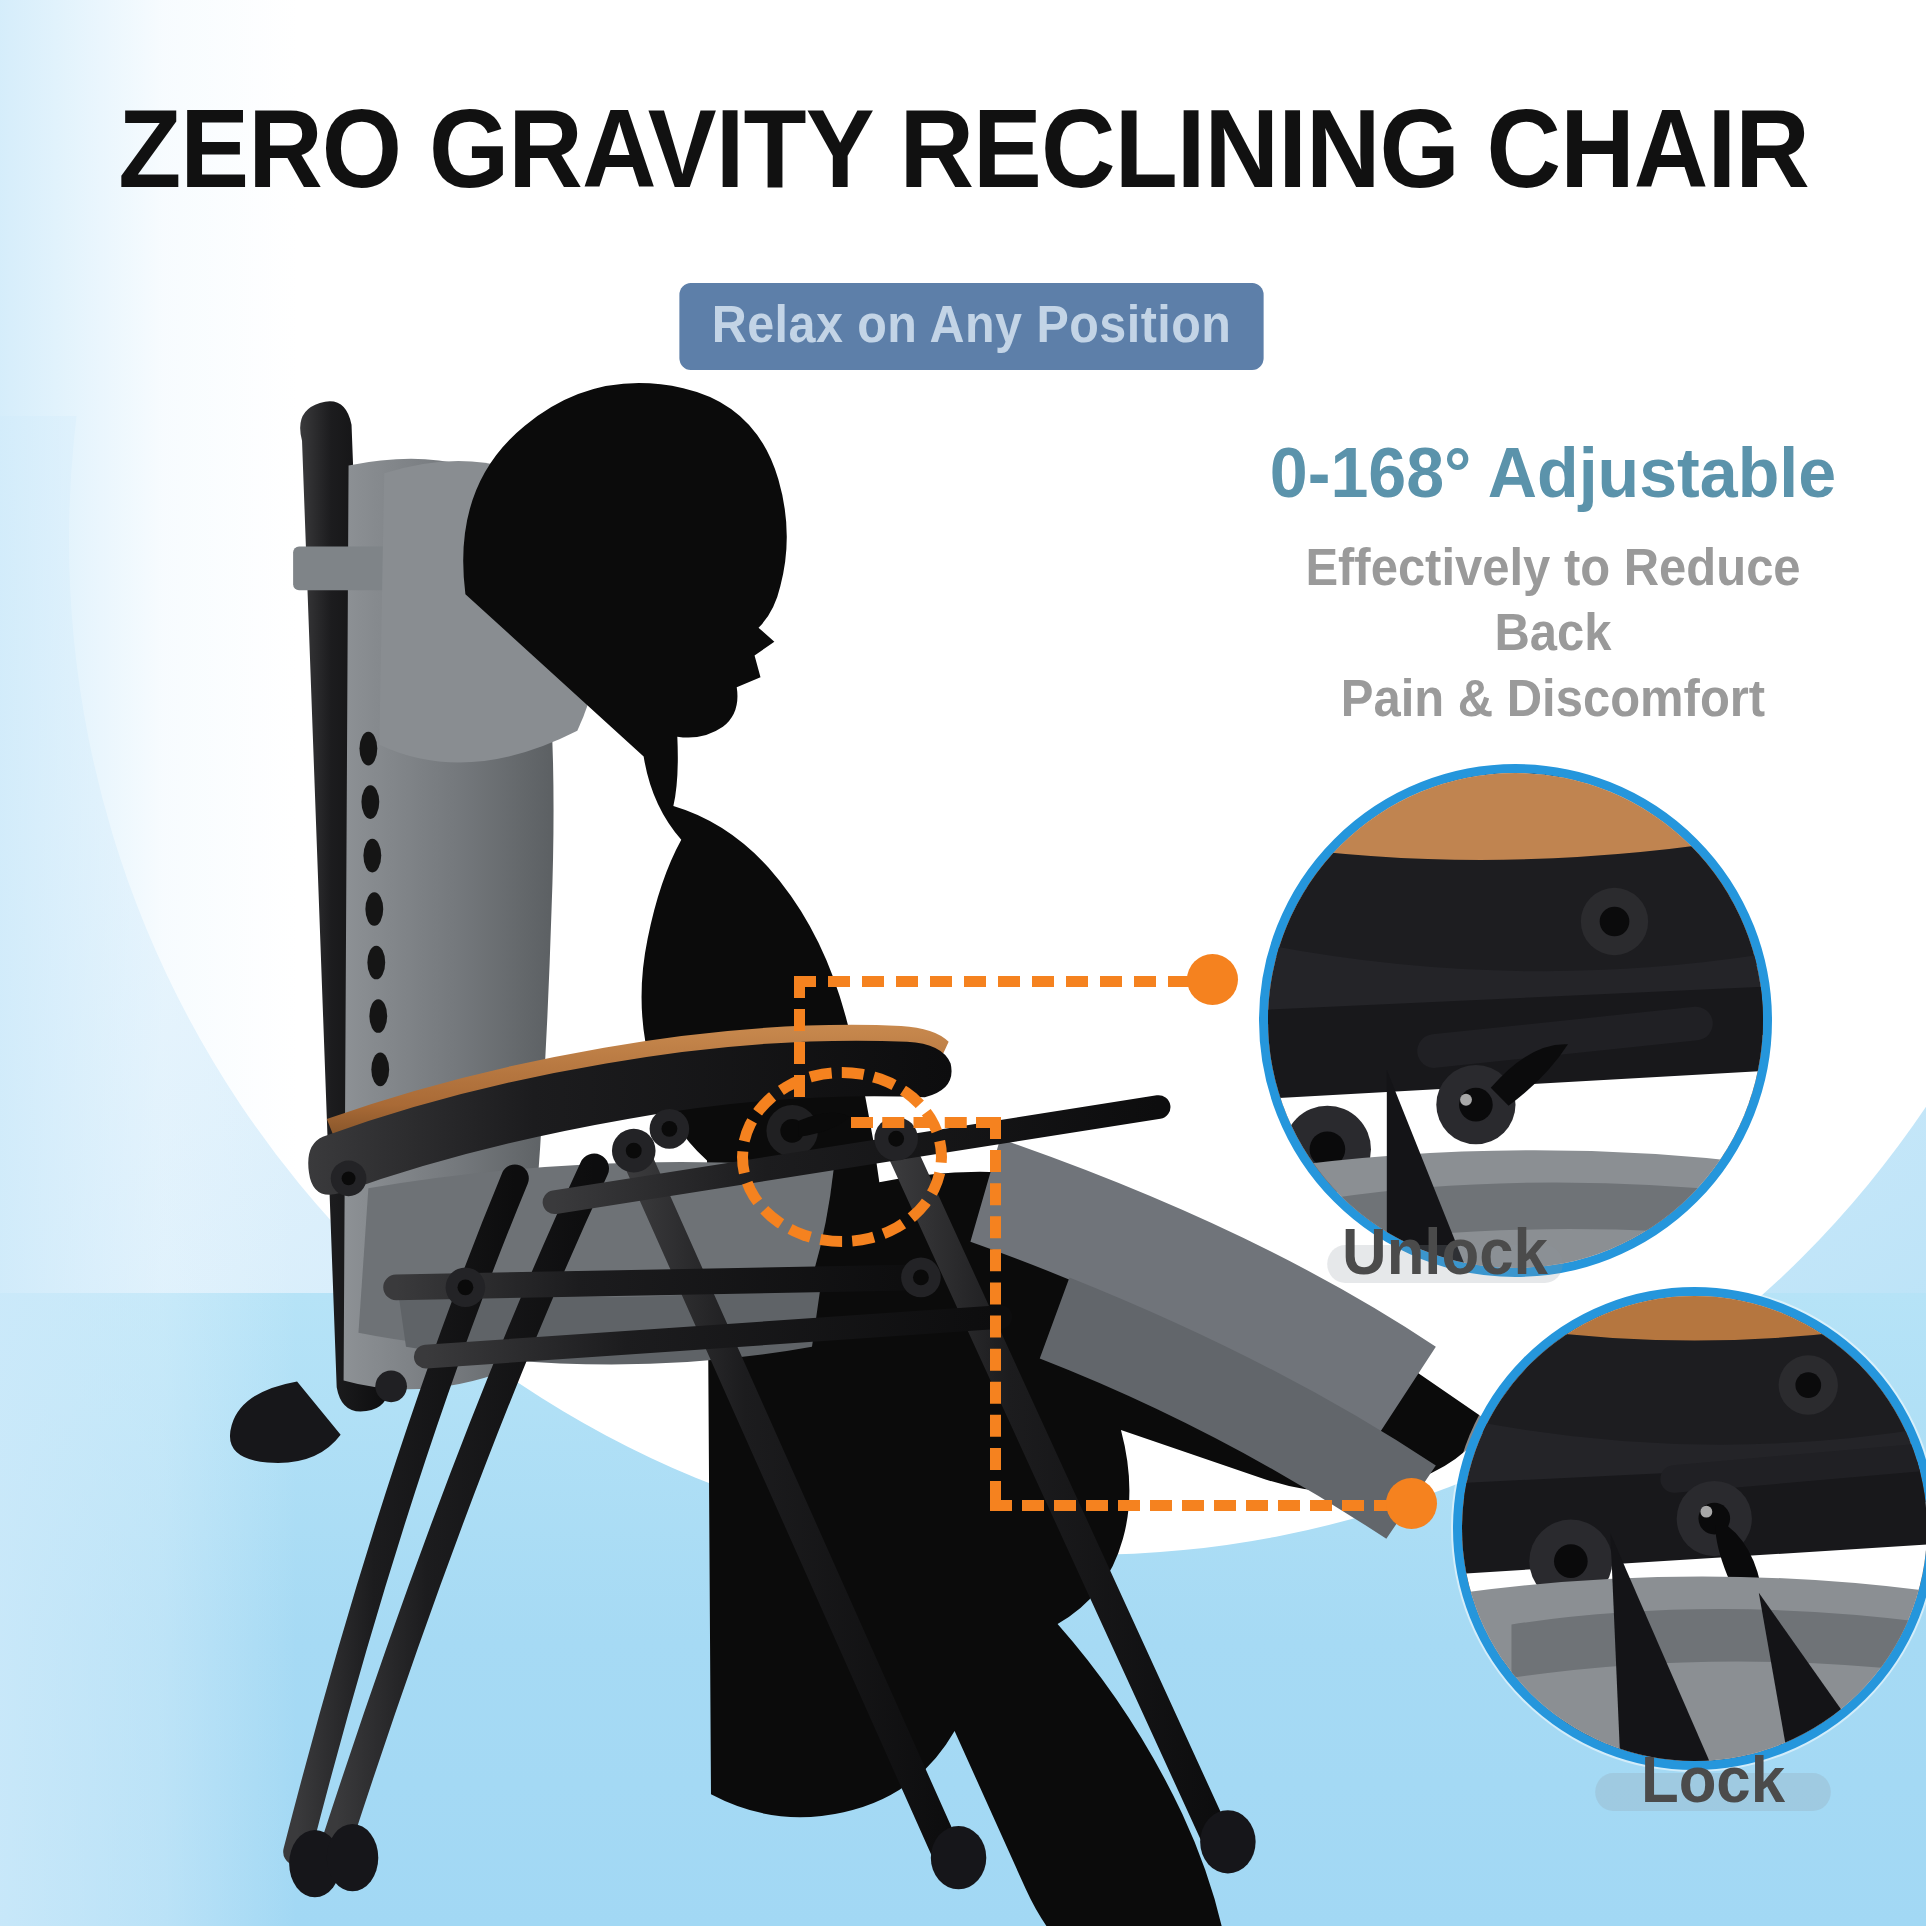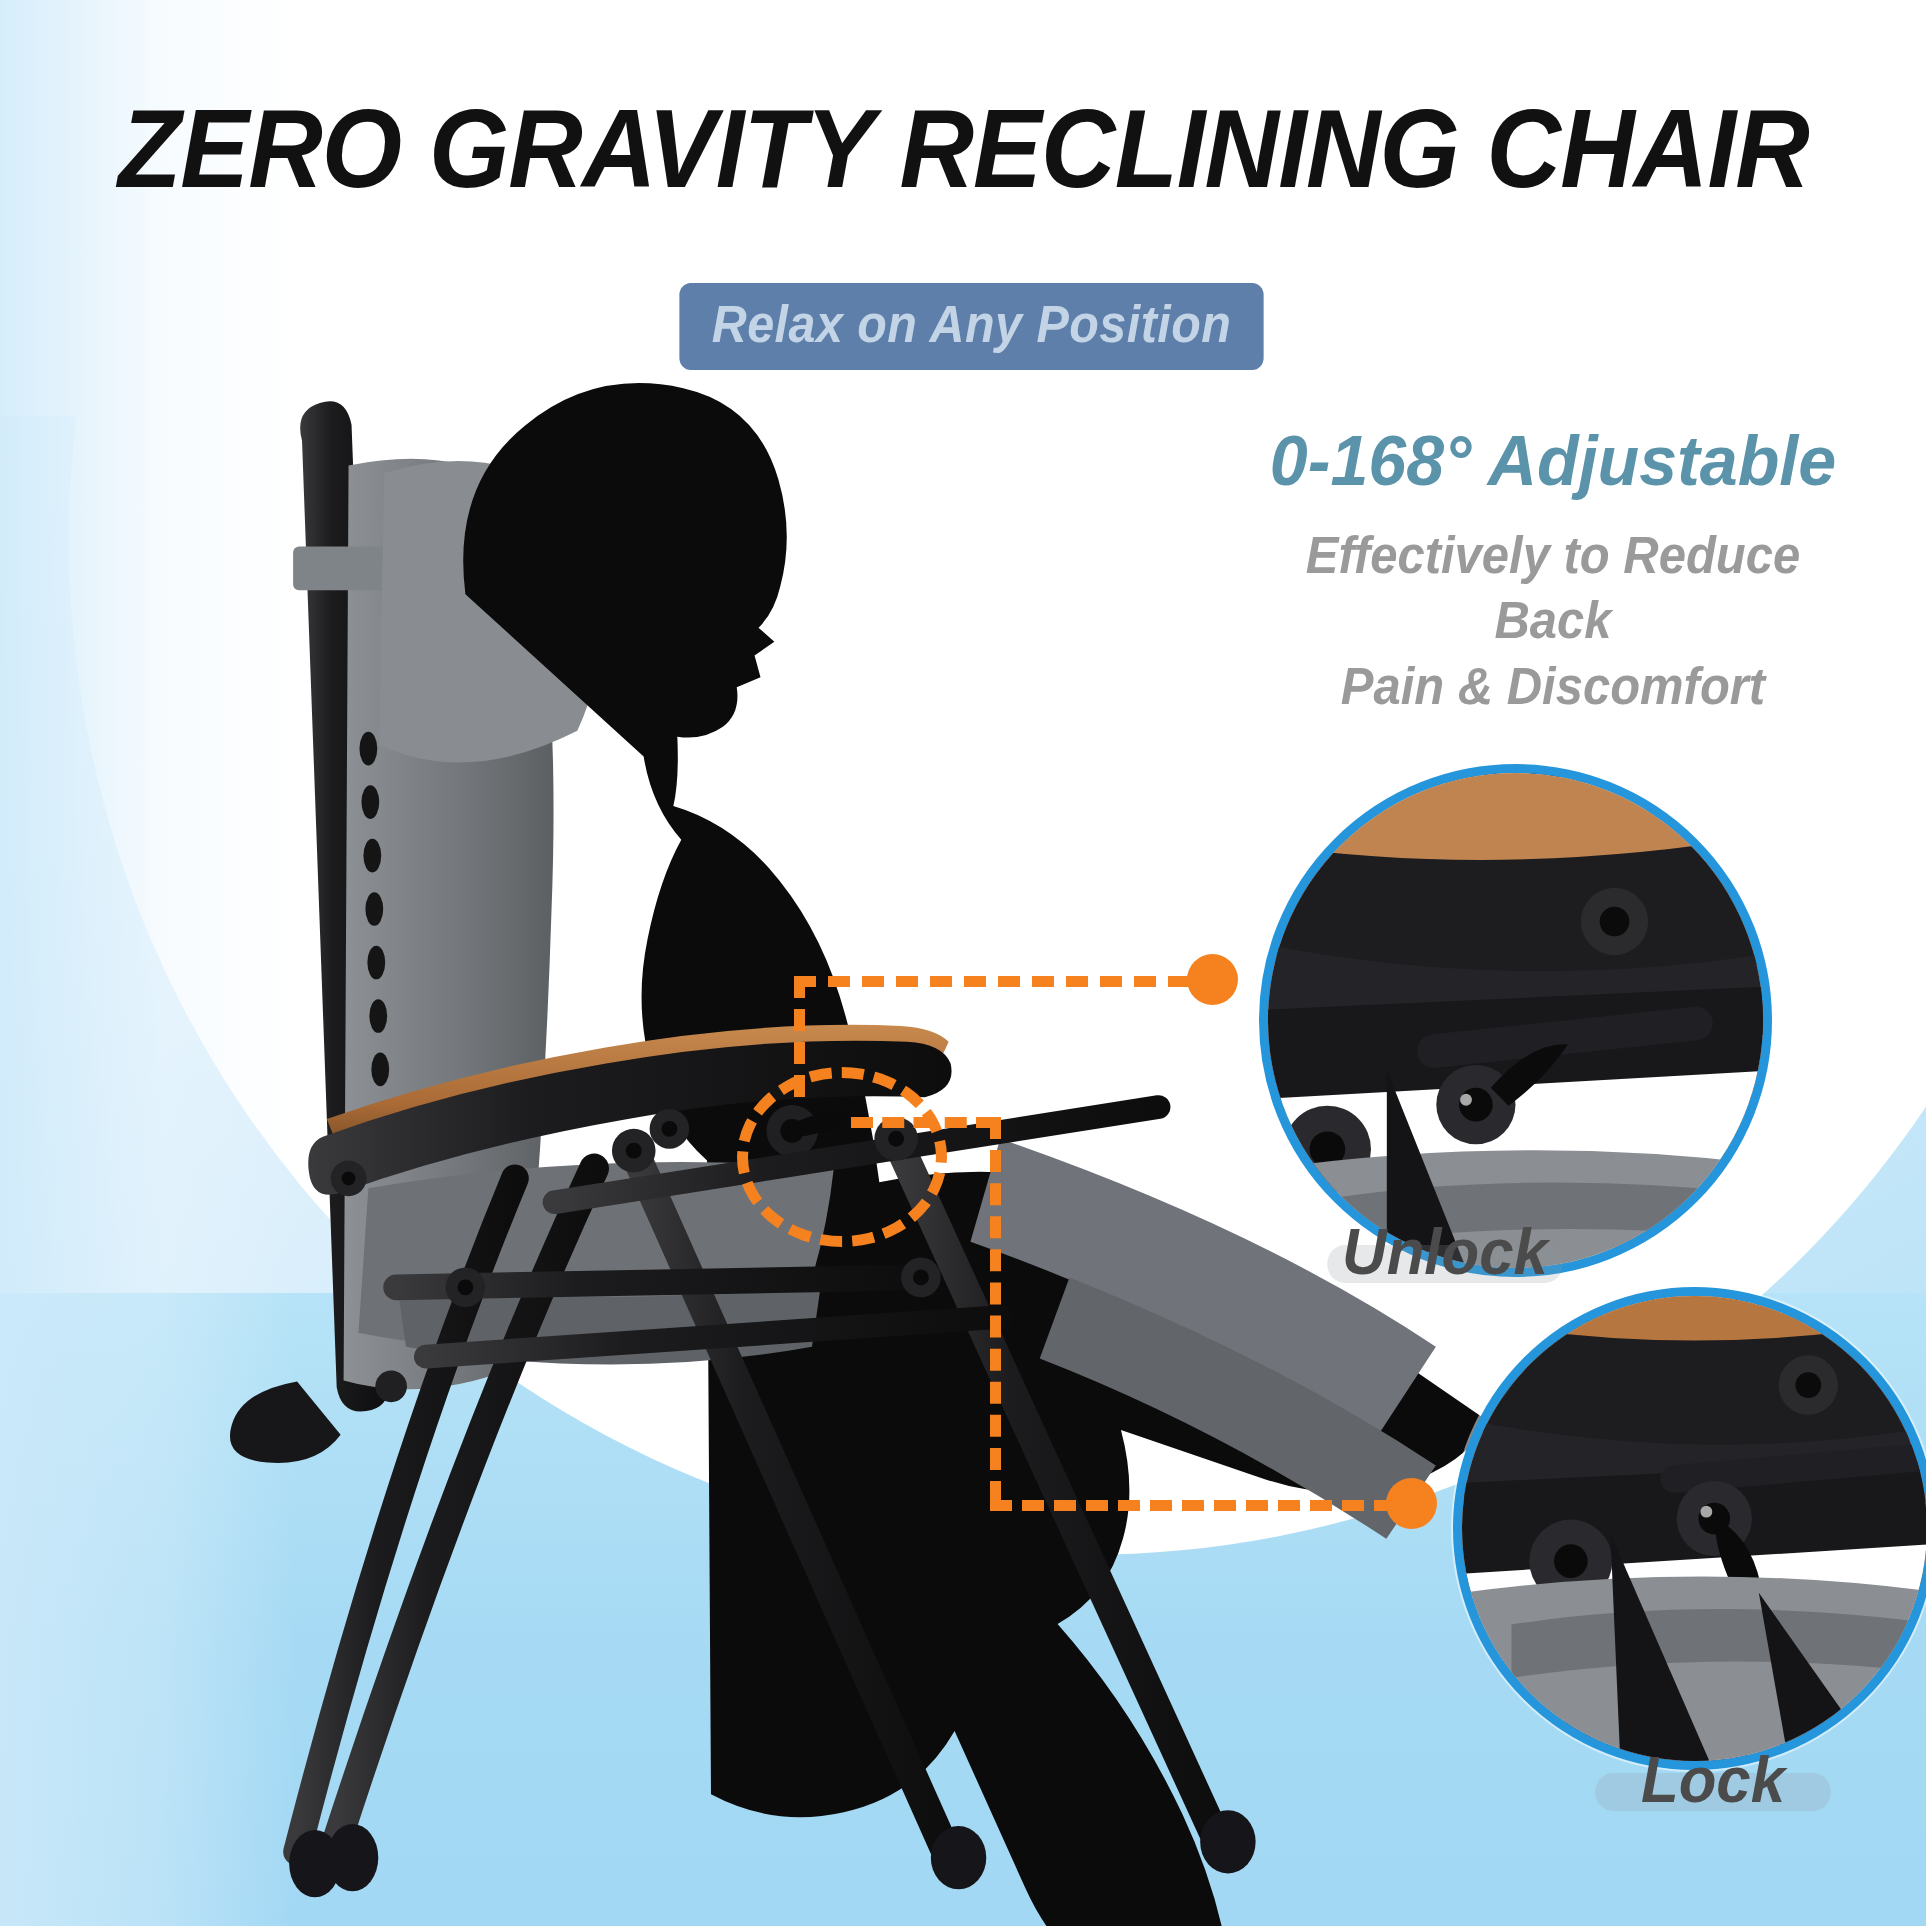--- a/index.html
+++ b/index.html
@@ -5,21 +5,20 @@
   html,body{margin:0;padding:0;}
   body{
     width:1927px;height:1927px;
     font-family:"Liberation Sans", sans-serif;
     background:#ffffff;
     overflow:hidden;
   }
   #stage{
     position:relative;width:1927px;height:1927px;overflow:hidden;
     background:linear-gradient(150deg,#f5fbff 0%,#e9f5fd 28%,#cfeafa 62%,#a8dcf5 100%);
-    font-style:italic;
   }
 
   
   .bg-blue-band{
     position:absolute;left:0;right:0;bottom:0;height:634px;
     background:linear-gradient(180deg,#b6e3f7 0%,#a6daf4 55%,#a2d8f4 100%);
   }
   .bg-white-circle{
     position:absolute;
     left:69px;top:-475px;width:2030px;height:2030px;border-radius:50%;
@@ -45,21 +44,21 @@
   .badge{
     display:inline-block;background:#5d7fa9;border-radius:12px;
     padding:12px 34px 16px 34px;
     font-family:"Liberation Sans Narrow","Liberation Sans",sans-serif;
     font-weight:bold;font-size:51px;color:#c3d4e6;letter-spacing:0.5px;
     transform:scaleX(.95);
   }
 
   
   .info{
-    position:absolute;right:57px;top:420px;width:634px;text-align:center;
+    position:absolute;right:57px;top:432px;width:634px;text-align:center;
   }
   .info .head{
     font-family:"Liberation Sans Narrow","Liberation Sans",sans-serif;
     font-weight:bold;font-size:71px;color:#5b93ab;letter-spacing:0px;
     white-space:nowrap;transform:scaleX(.96);
   }
   .info .sub{
     margin-top:22px;
     font-family:"Liberation Sans Narrow","Liberation Sans",sans-serif;
     font-weight:bold;font-size:51px;line-height:1.28;color:#9a9a9a;

